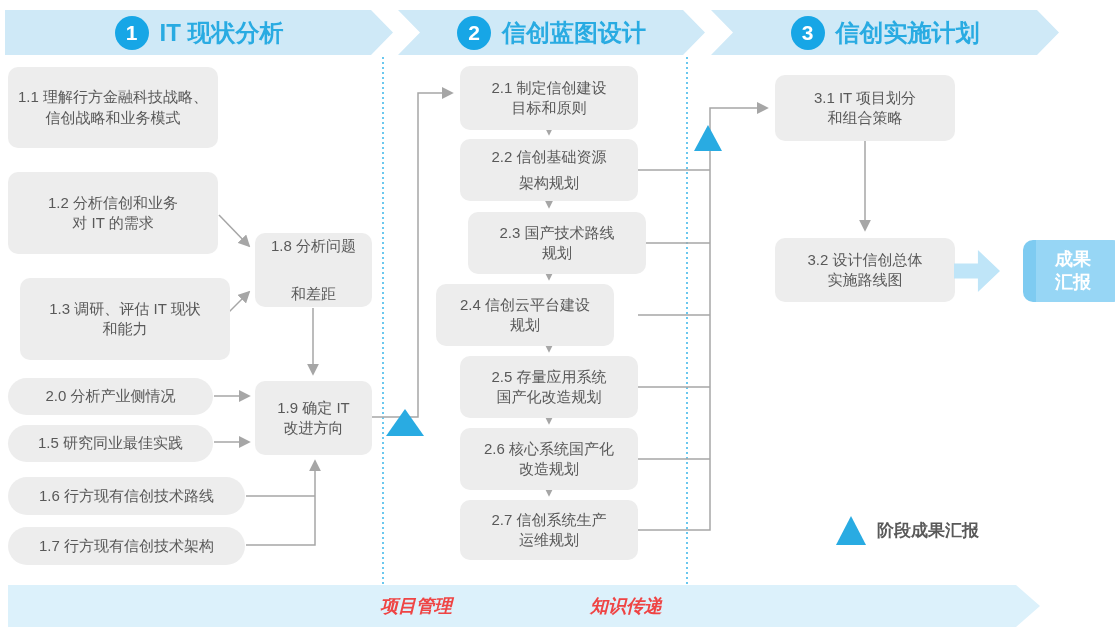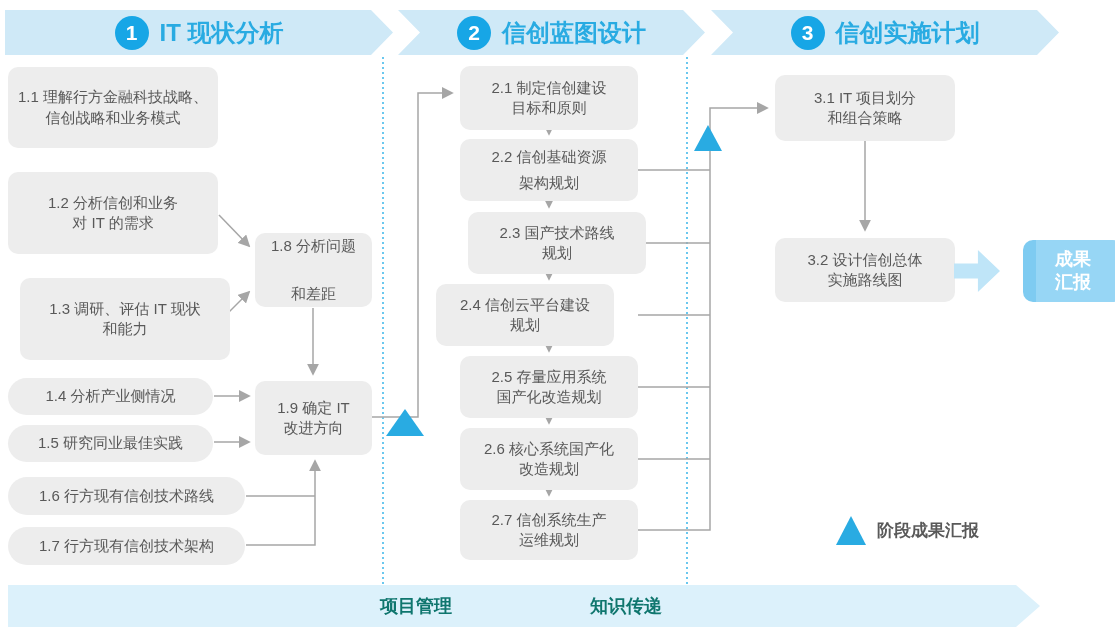--- a/index.html
+++ b/index.html
@@ -45,21 +45,21 @@
   .legend-label{
     position:absolute;left:877px;top:519px;font-size:17px;font-weight:bold;color:#595959;white-space:nowrap;
   }
   
   .bottom-banner{
     position:absolute;left:8px;top:585px;width:1032px;height:42px;background:#dcf1fb;
     clip-path:polygon(0 0,calc(100% - 24px) 0,100% 50%,calc(100% - 24px) 100%,0 100%);
   }
   .bottom-label{
     position:absolute;top:0;height:46px;line-height:42px;font-size:18px;font-weight:bold;
-    color:#0f766e;white-space:nowrap;
+    color:#ef4444;white-space:nowrap;font-style:italic;
   }
 </style>
 </head>
 <body>
 
 <div class="canvas">
 
   <svg class="wires" width="1115" height="638">
     <defs>
       <marker id="arr" viewBox="0 0 10 10" refX="8.5" refY="5" markerWidth="8" markerHeight="8" orient="auto-start-reverse">
@@ -119,21 +119,21 @@
   </div>
   <div class="gbox" style="left:8px;top:172px;width:210px;height:82px;">
     <span>1.2 分析信创和业务</span>
     <span>对 IT 的需求</span>
   </div>
   <div class="gbox" style="left:20px;top:278px;width:210px;height:82px;">
     <span>1.3 调研、评估 IT 现状</span>
     <span>和能力</span>
   </div>
   <div class="gbox pill" style="left:8px;top:378px;width:205px;height:37px;">
-    <span>1.4 分析产业侧情况</span>
+    <span>2.0 分析产业侧情况</span>
   </div>
   <div class="gbox pill" style="left:8px;top:425px;width:205px;height:37px;">
     <span>1.5 研究同业最佳实践</span>
   </div>
   <div class="gbox pill" style="left:8px;top:477px;width:237px;height:38px;">
     <span>1.6 行方现有信创技术路线</span>
   </div>
   <div class="gbox pill" style="left:8px;top:527px;width:237px;height:38px;">
     <span>1.7 行方现有信创技术架构</span>
   </div>

